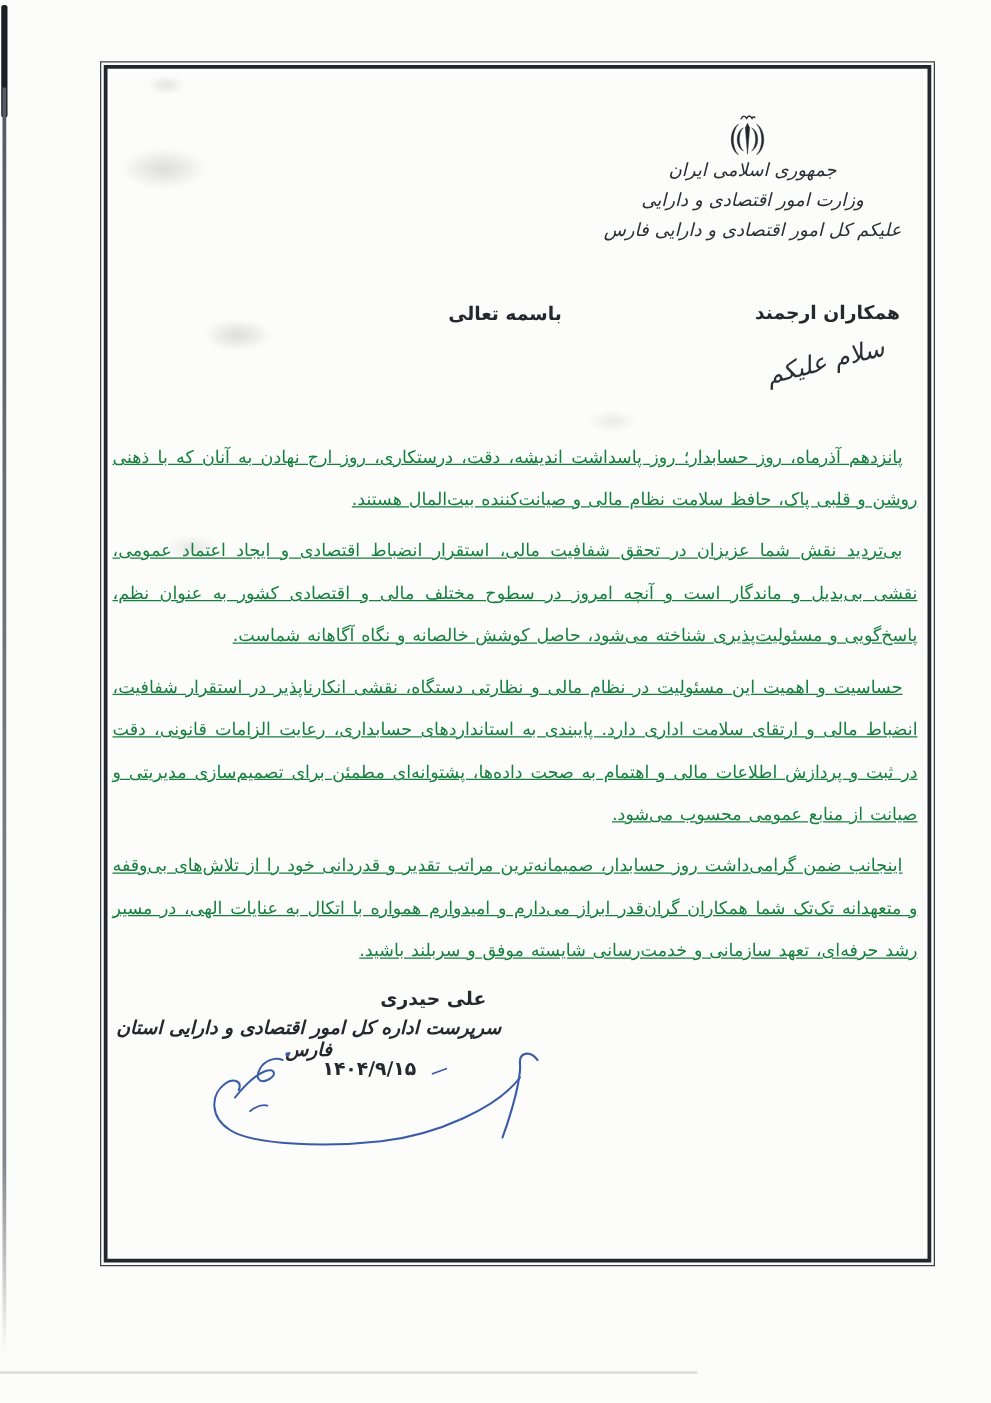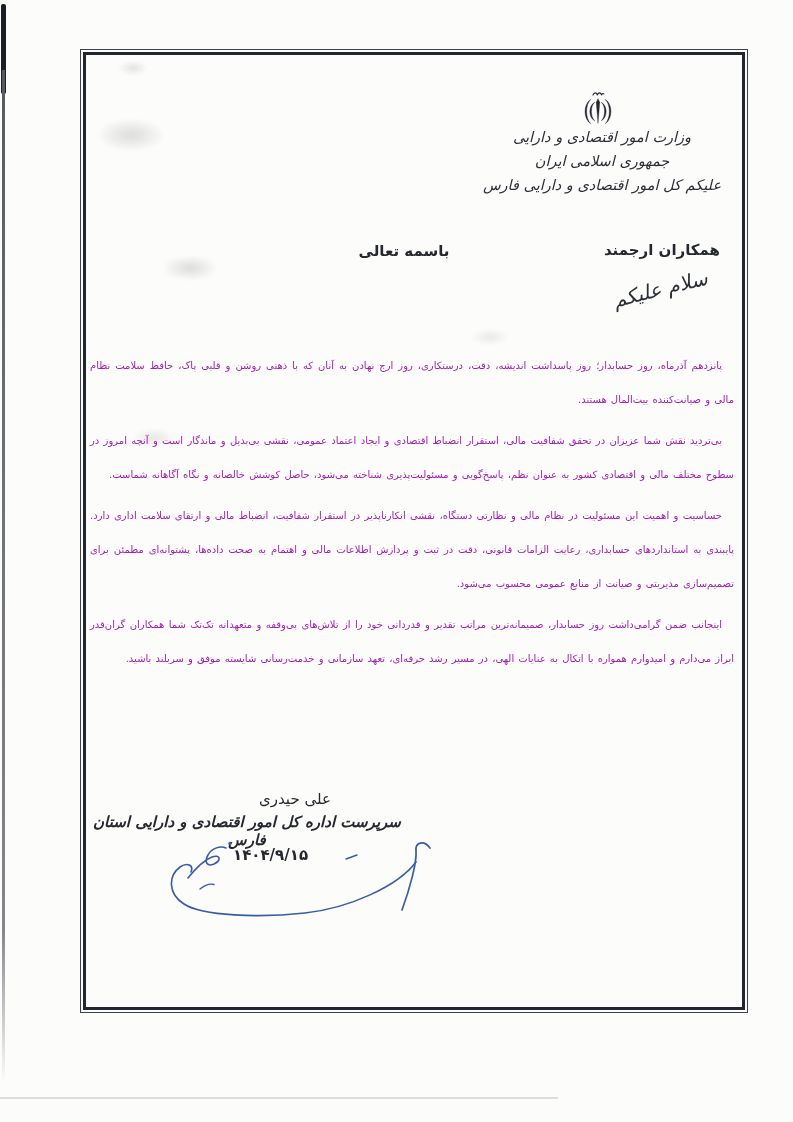--- a/index.html
+++ b/index.html
@@ -75,39 +75,40 @@
     direction:rtl; font-style:italic; font-size:20px; color:#2b2e36;
     transform:rotate(-14deg); transform-origin:center;
   }
 
   
   .letter-body {
     position:absolute; left:4px; right:8px; top:294px;
     direction:rtl;
   }
   .letter-body p {
-    font-size:10px; line-height:34px; margin-bottom:7px;
-    text-align:justify; text-indent:12px; color:#a21caf;
+    font-size:14px; line-height:34px; margin-bottom:7px;
+    text-align:justify; text-indent:12px; color:#15803d;
     word-spacing:1px;
+    text-decoration:underline;
   }
 
   
   .sig-name {
     position:absolute; left:173px; top:735px; width:130px;
-    text-align:left; direction:rtl;
-    font-weight:normal; font-size:15px; color:#26282f;
+    text-align:right; direction:rtl;
+    font-weight:bold; font-size:15px; color:#26282f;
   }
   .sig-title {
     position:absolute; left:5px; top:758px; width:312px;
     text-align:center; direction:rtl;
     font-weight:bold; font-size:15px; color:#26282f;font-style:italic;
   }
   .sig-date {
     position:absolute; left:147px; top:791px; width:100px;
-    text-align:left; direction:rtl;
+    text-align:right; direction:rtl;
     font-weight:bold; font-size:15px; letter-spacing:1px; color:#26282f;
   }
   .sig-ink {
     position:absolute; left:74px; top:783px; width:280px; height:100px;
   }
   .sig-ink path { stroke:#3a5ca8; fill:none; stroke-linecap:round; stroke-linejoin:round; }
   .sig-ink .dot { fill:#3a5ca8; }
 </style>
 </head>
 <body>
@@ -131,22 +132,22 @@
           <path d="M15 8 Q18 2.5 21 7.5 Q24 2.5 27 7.5 Q28.5 5 30 6.5" fill="none" stroke-width="1.6" stroke-linecap="round"></path>
           <path d="M22 13 L24.4 18 L22 47 L19.6 18 Z" stroke-width="0.5"></path>
           <path d="M17.5 18 C11.5 23 11.5 38 17.5 43.5 C8.5 39 8.5 22.5 17.5 18 Z" stroke-width="0.5"></path>
           <path d="M26.5 18 C32.5 23 32.5 38 26.5 43.5 C35.5 39 35.5 22.5 26.5 18 Z" stroke-width="0.5"></path>
           <path d="M12 14 C4.5 21.5 4.5 40 12 47.5 C1.5 41 1.5 20.5 12 14 Z" stroke-width="0.5"></path>
           <path d="M32 14 C39.5 21.5 39.5 40 32 47.5 C42.5 41 42.5 20.5 32 14 Z" stroke-width="0.5"></path>
         </g>
       </svg>
 
       <div class="letterhead-lines">
+        <div>جمهوری اسلامی ایران</div>
         <div>وزارت امور اقتصادی و دارایی</div>
-        <div>جمهوری اسلامی ایران</div>
         <div>علیکم کل امور اقتصادی و دارایی فارس</div>
       </div>
 
       <div class="besmeleh">باسمه تعالی</div>
 
       <div class="salutation">همکاران ارجمند</div>
 
       <div class="greeting">سلام علیکم</div>
 
       <div class="letter-body">

